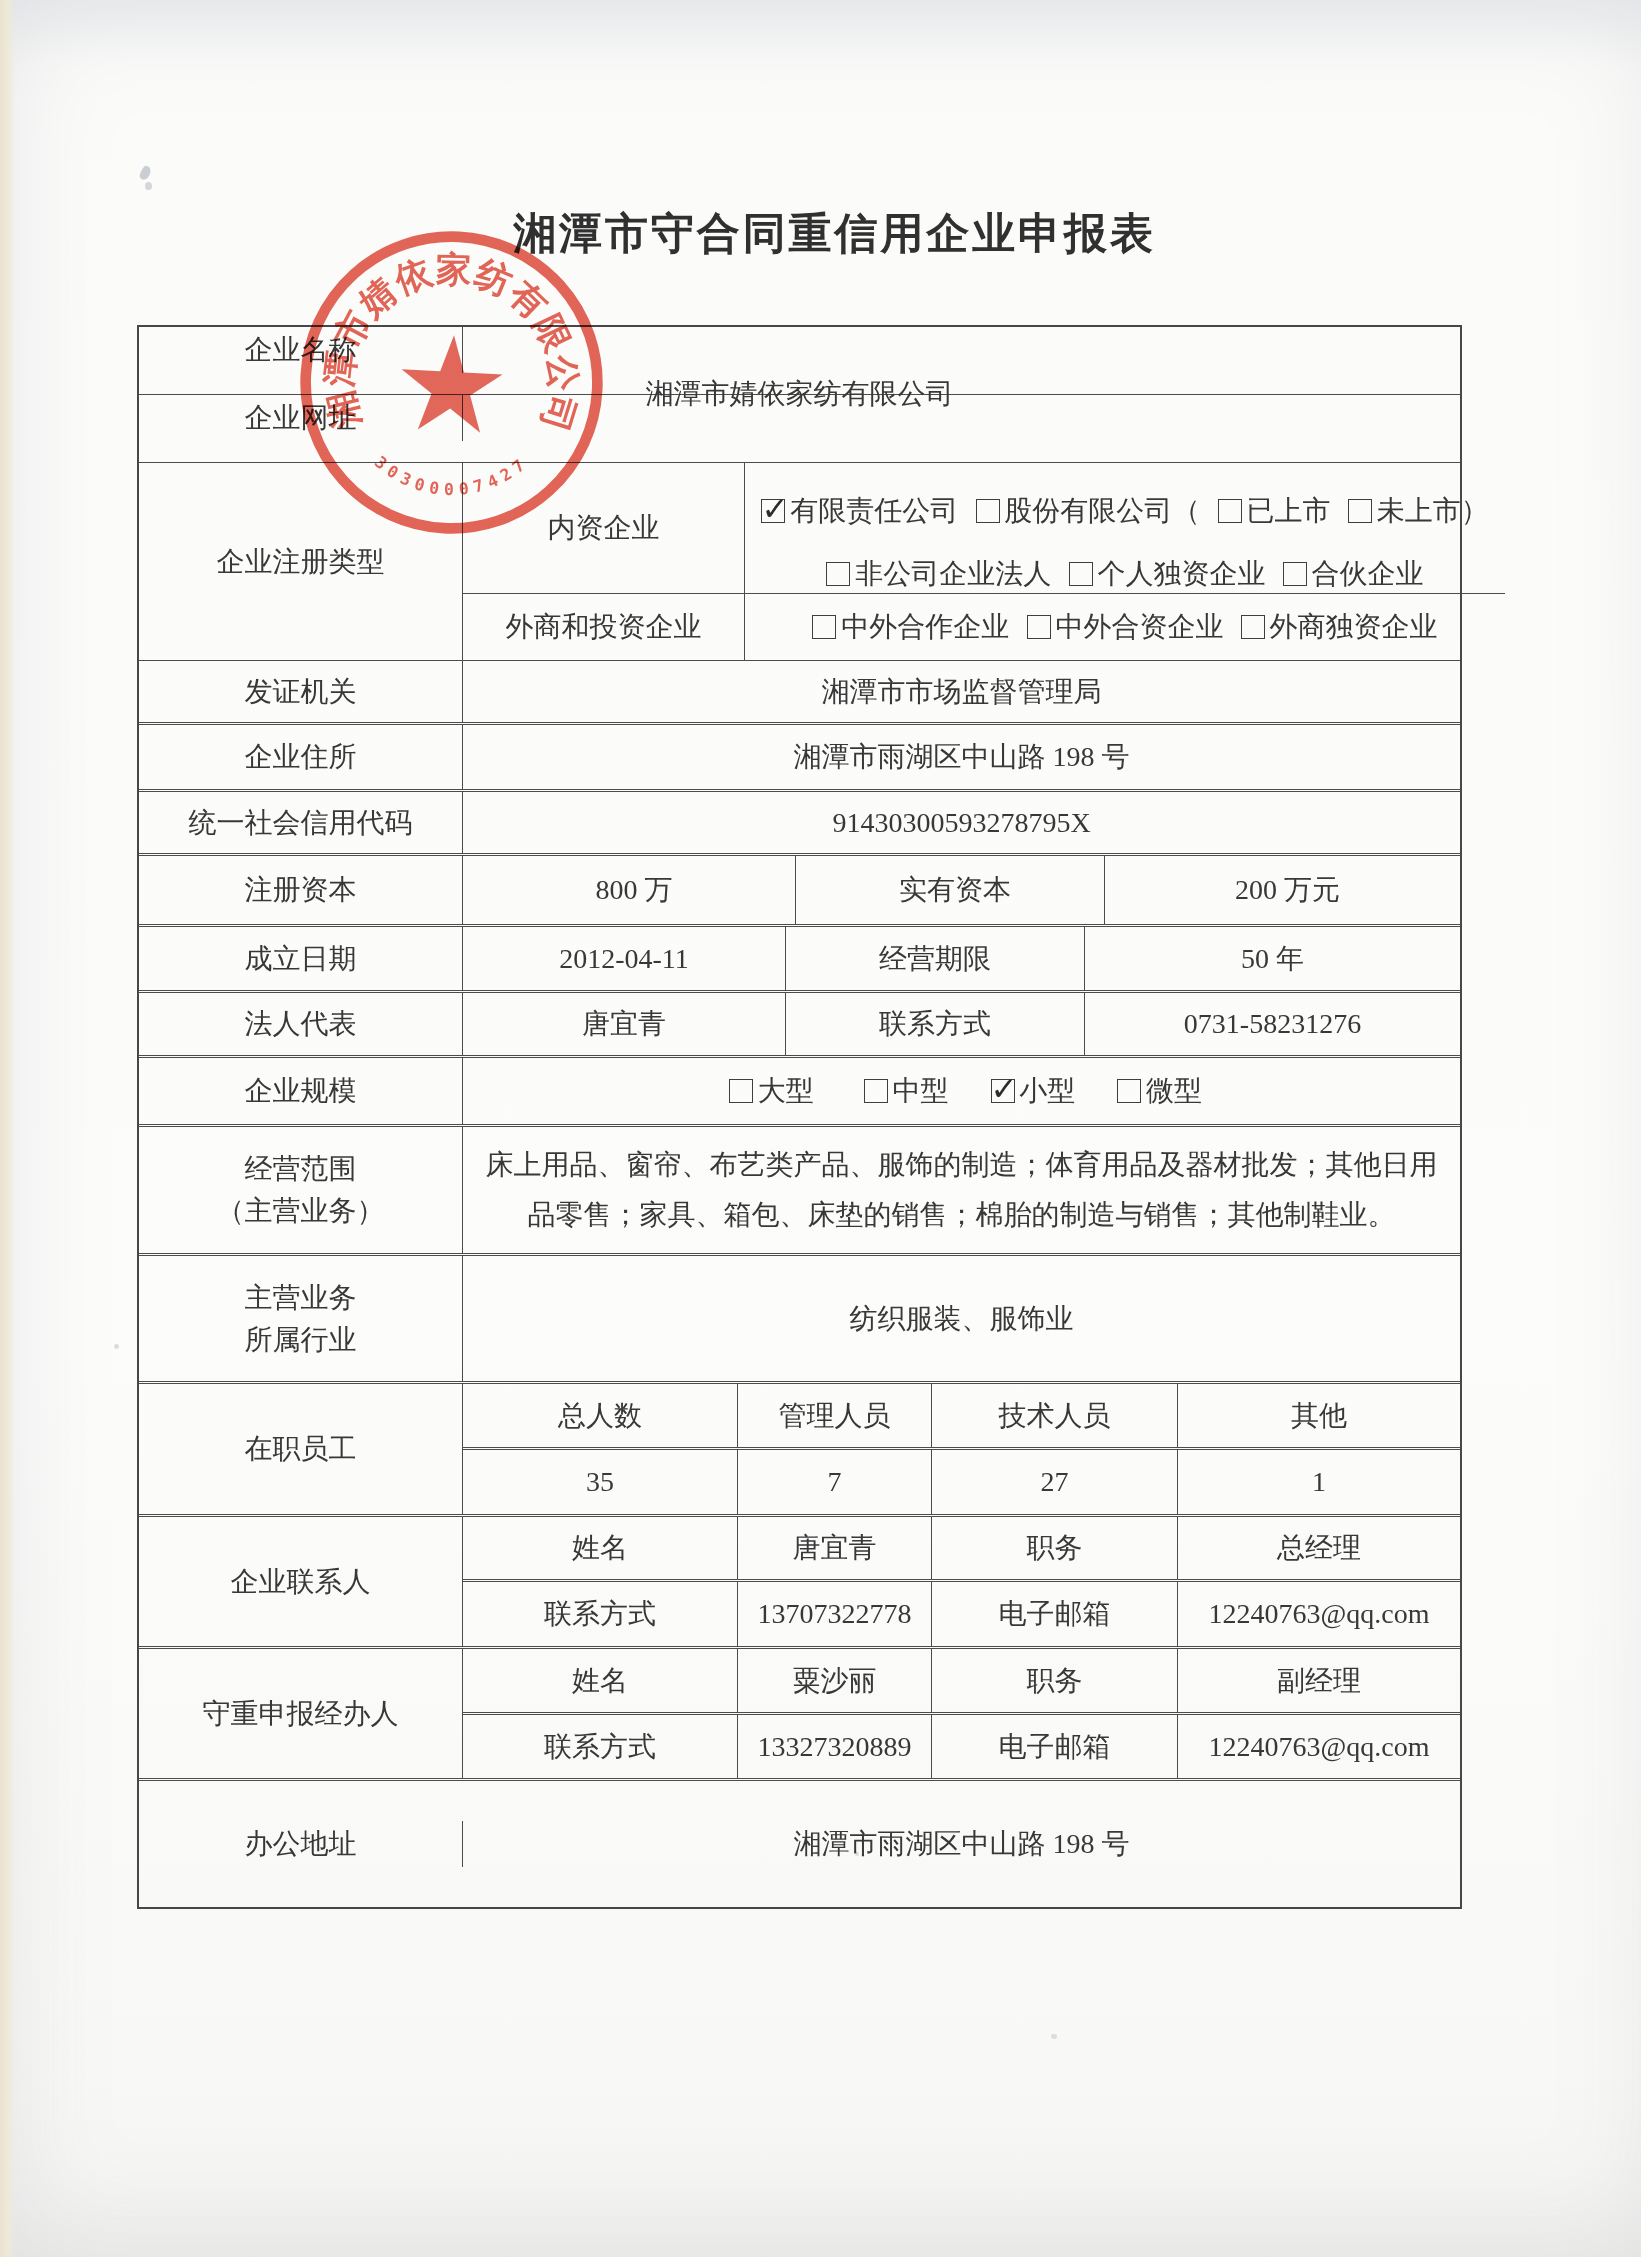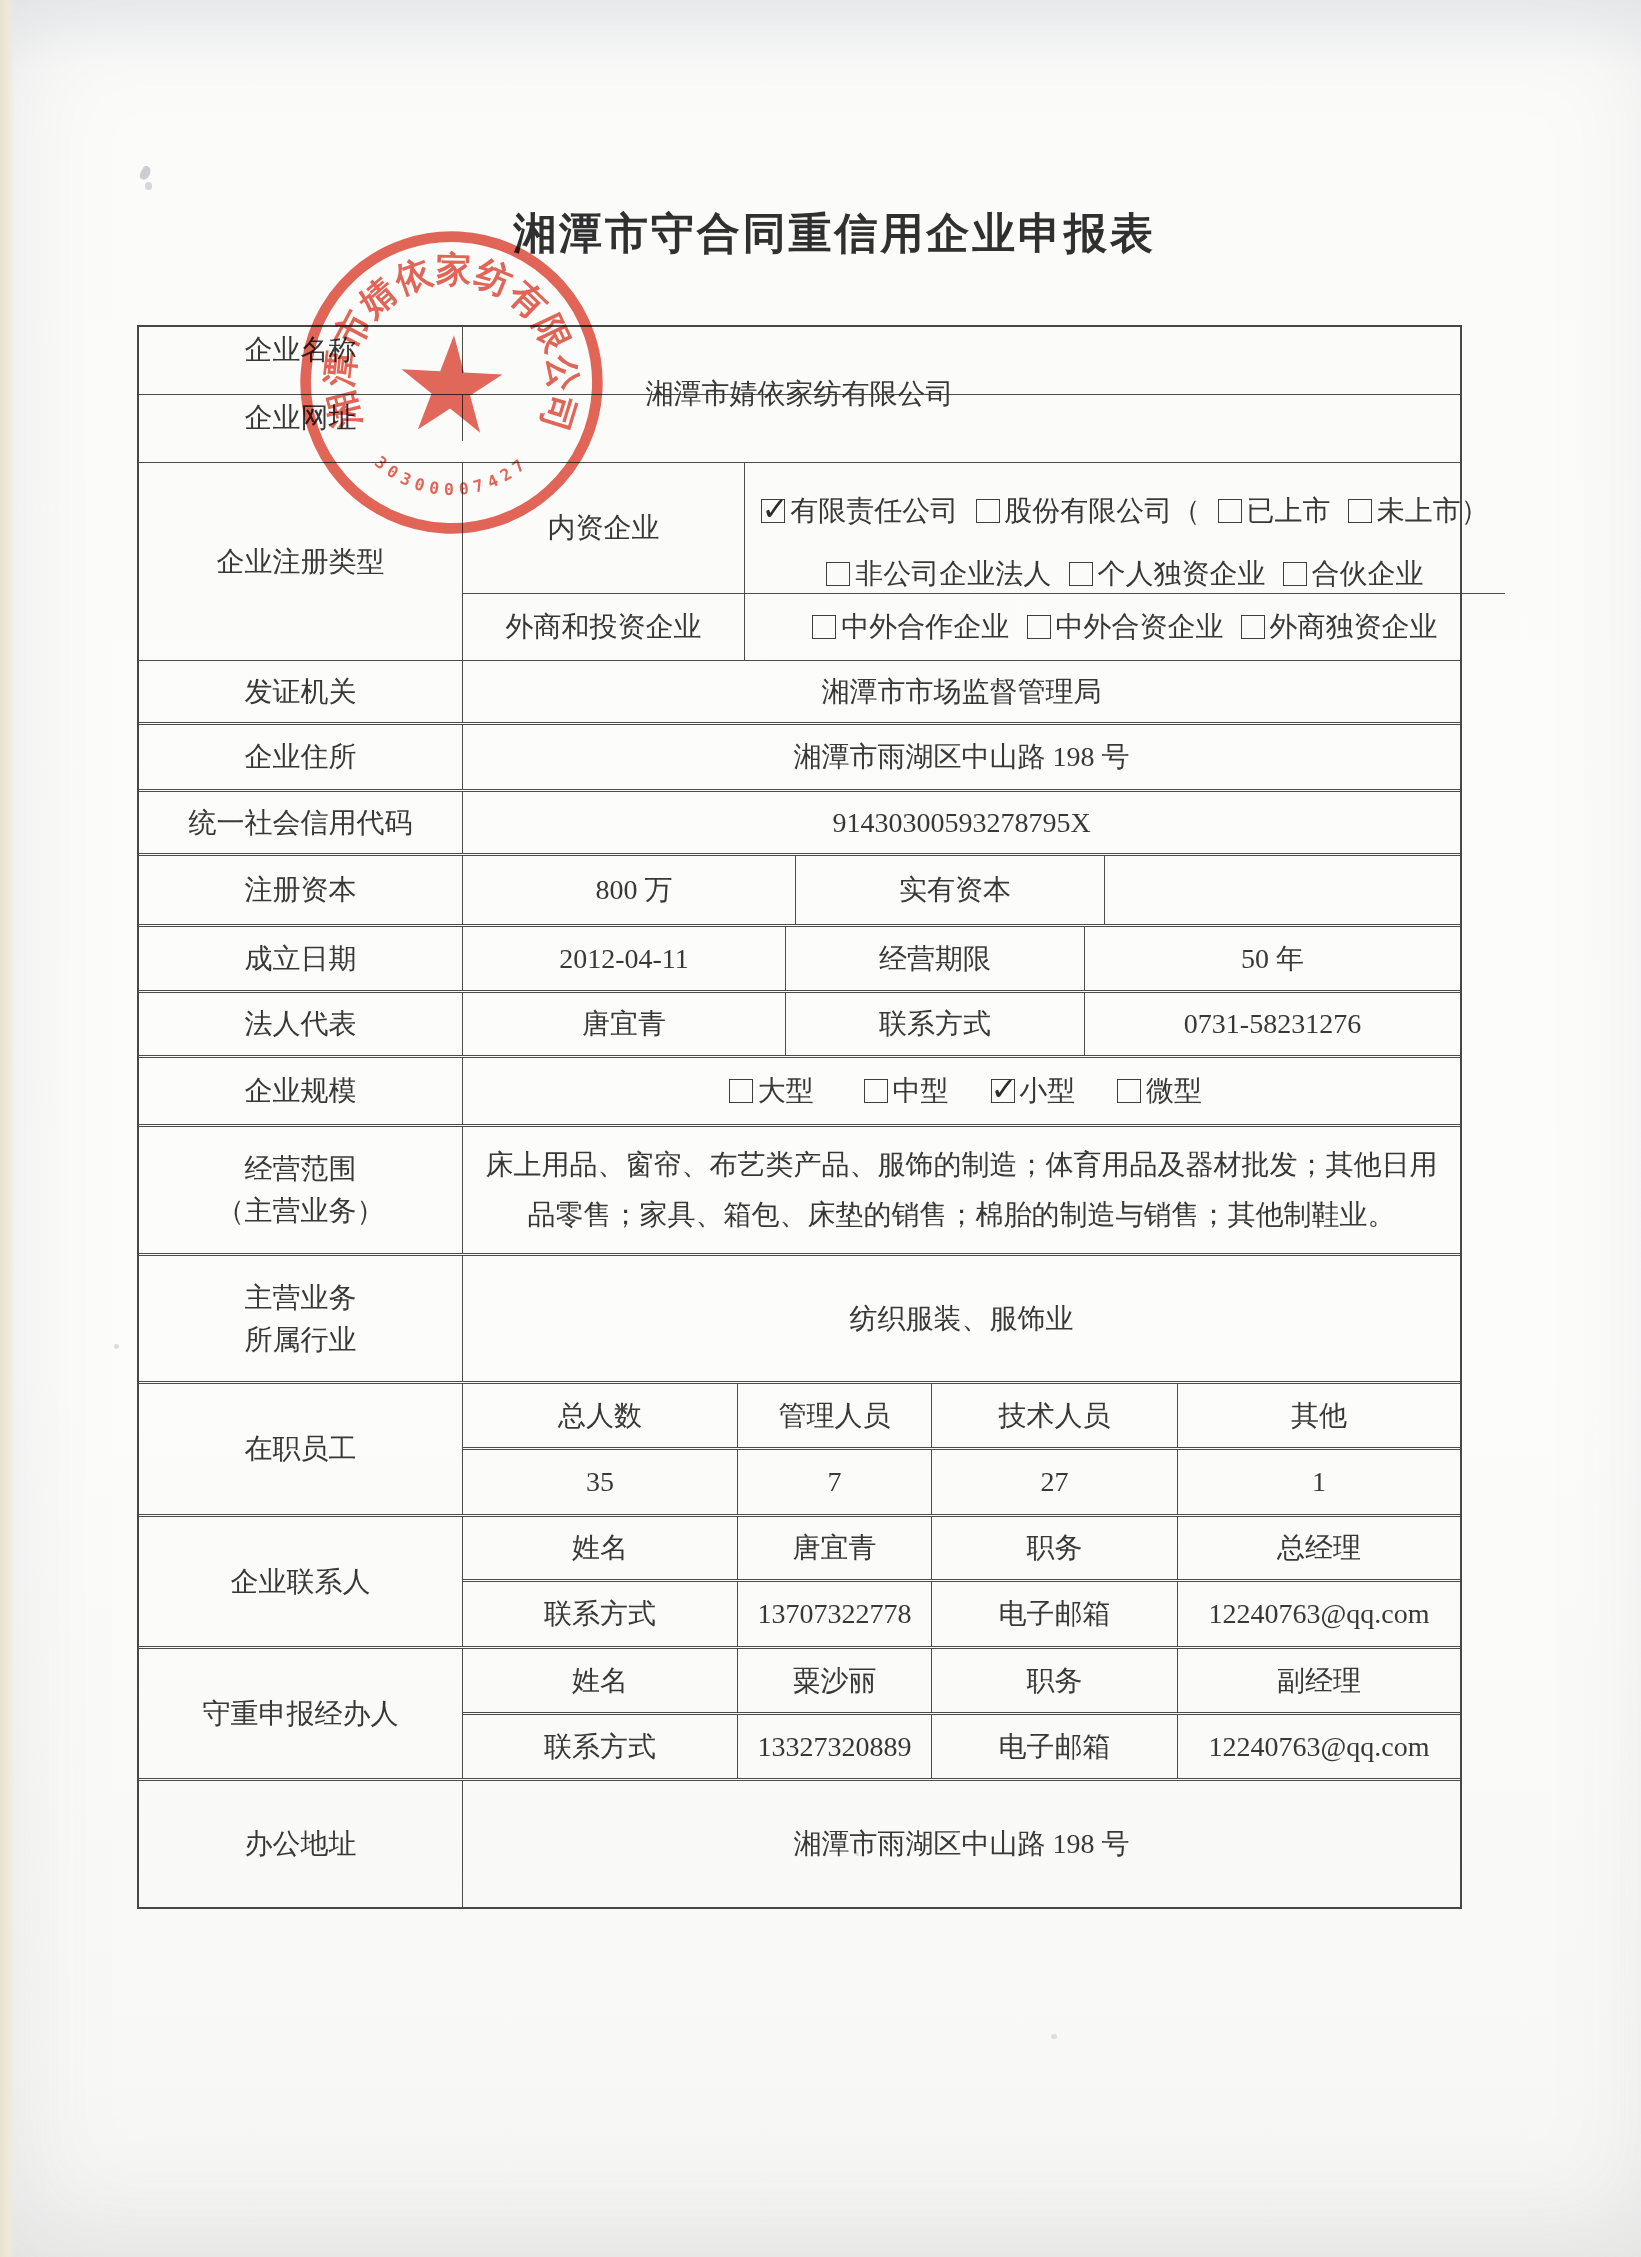--- a/index.html
+++ b/index.html
@@ -32,21 +32,21 @@
   .ftable{
     position:absolute;left:137px;top:325px;width:1325px;height:1584px;
     border:2.9px solid #474747;
     display:flex;flex-direction:column;
     box-sizing:border-box;
     font-size:28px;
   }
   .ftable *{box-sizing:border-box;}
   .row{display:flex;border-bottom:3.9px double #4c4c4c;flex-shrink:0;}
   .row.sg{border-bottom:1.9px solid #4c4c4c;}
-  .row.last{border-bottom:none;flex:1;}
+  .row.last{border-bottom:none;flex:1;align-items:center;}
   .c{display:flex;align-items:center;justify-content:center;
      text-align:center;border-right:1.9px solid #4c4c4c;padding:1.9px 7.7px;}
   .c.end{border-right:none;flex:1;}
   .lbl{white-space:pre-line;line-height:1.5;}
   .w-lbl{width:324px;flex:none;}
   .w-a{width:282px;flex:none;}
   .w-b{width:323px;flex:none;}
   .w-c{width:299px;flex:none;}
   .w-e1{width:275px;flex:none;}
   .w-e2{width:194px;flex:none;}
@@ -176,20 +176,21 @@
 
     <div class="row h66">
       <div class="c lbl w-lbl">统一社会信用代码</div>
       <div class="c end">91430300593278795X</div>
     </div>
 
     <div class="row h74">
       <div class="c lbl w-lbl">注册资本</div>
       <div class="c w-b">800 万</div>
       <div class="c w-c lbl">实有资本</div>
+      <div class="c end">200 万元</div>
     </div>
 
     <div class="row h68">
       <div class="c lbl w-lbl">成立日期</div>
       <div class="c w-b">2012-04-11</div>
       <div class="c w-c lbl">经营期限</div>
       <div class="c end">50 年</div>
     </div>
 
     <div class="row h67">

